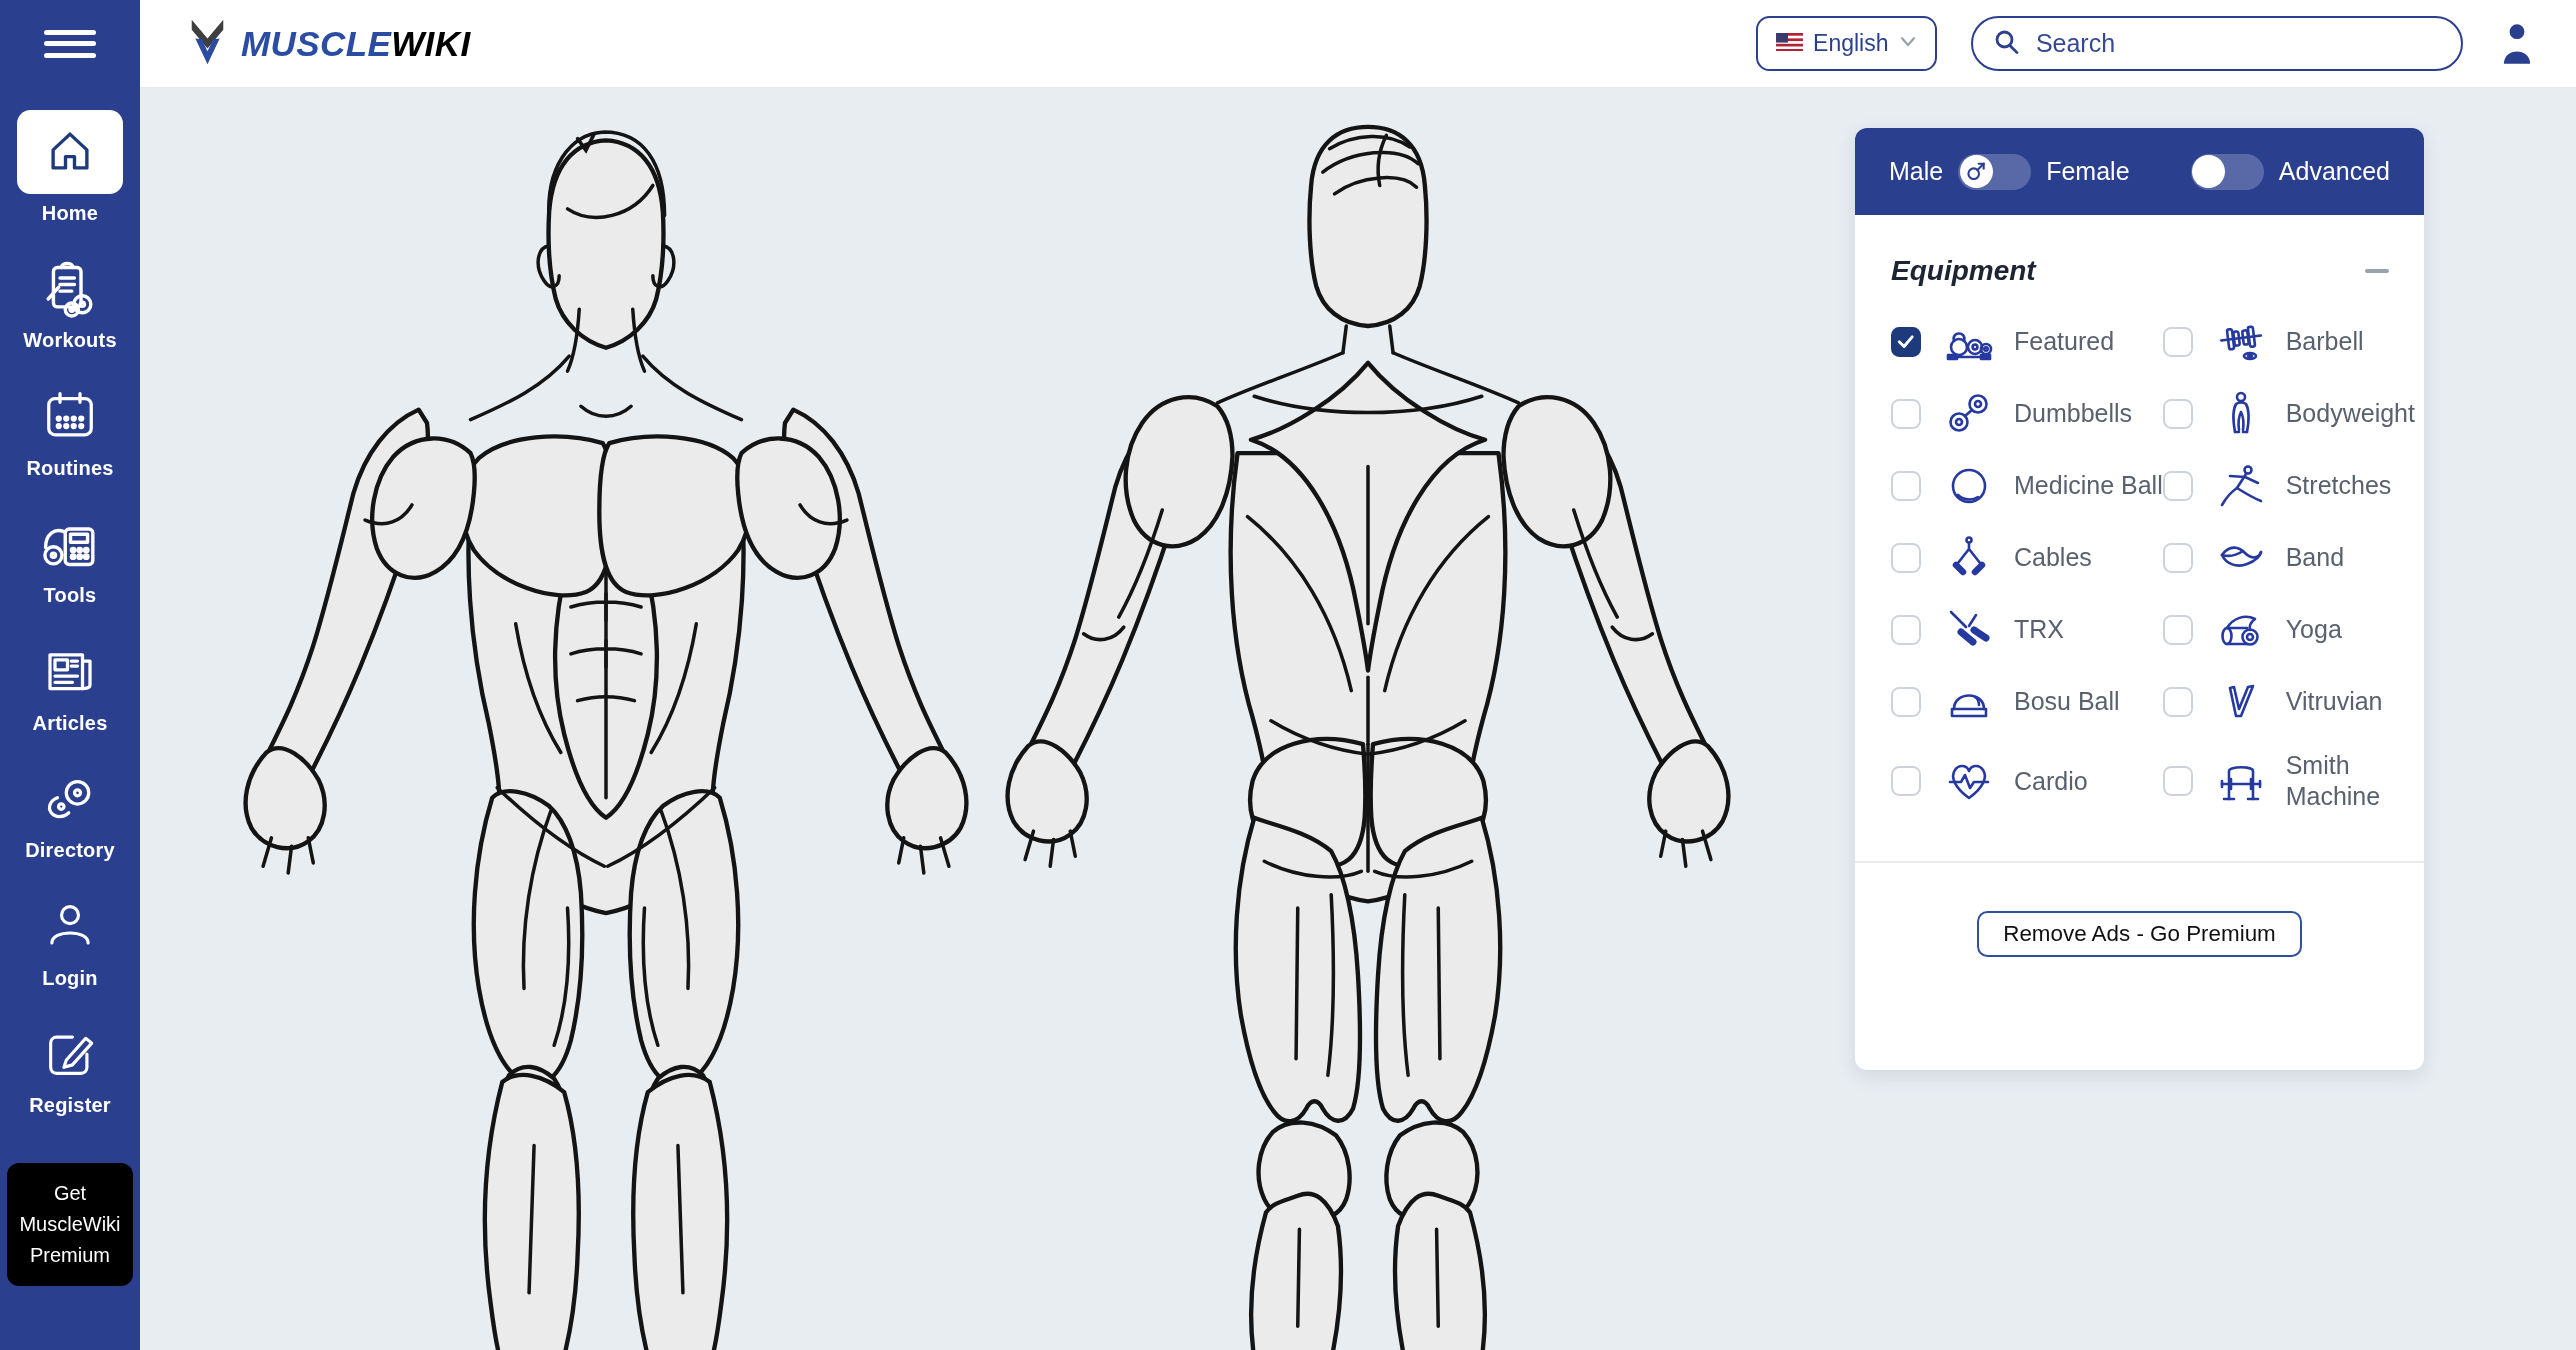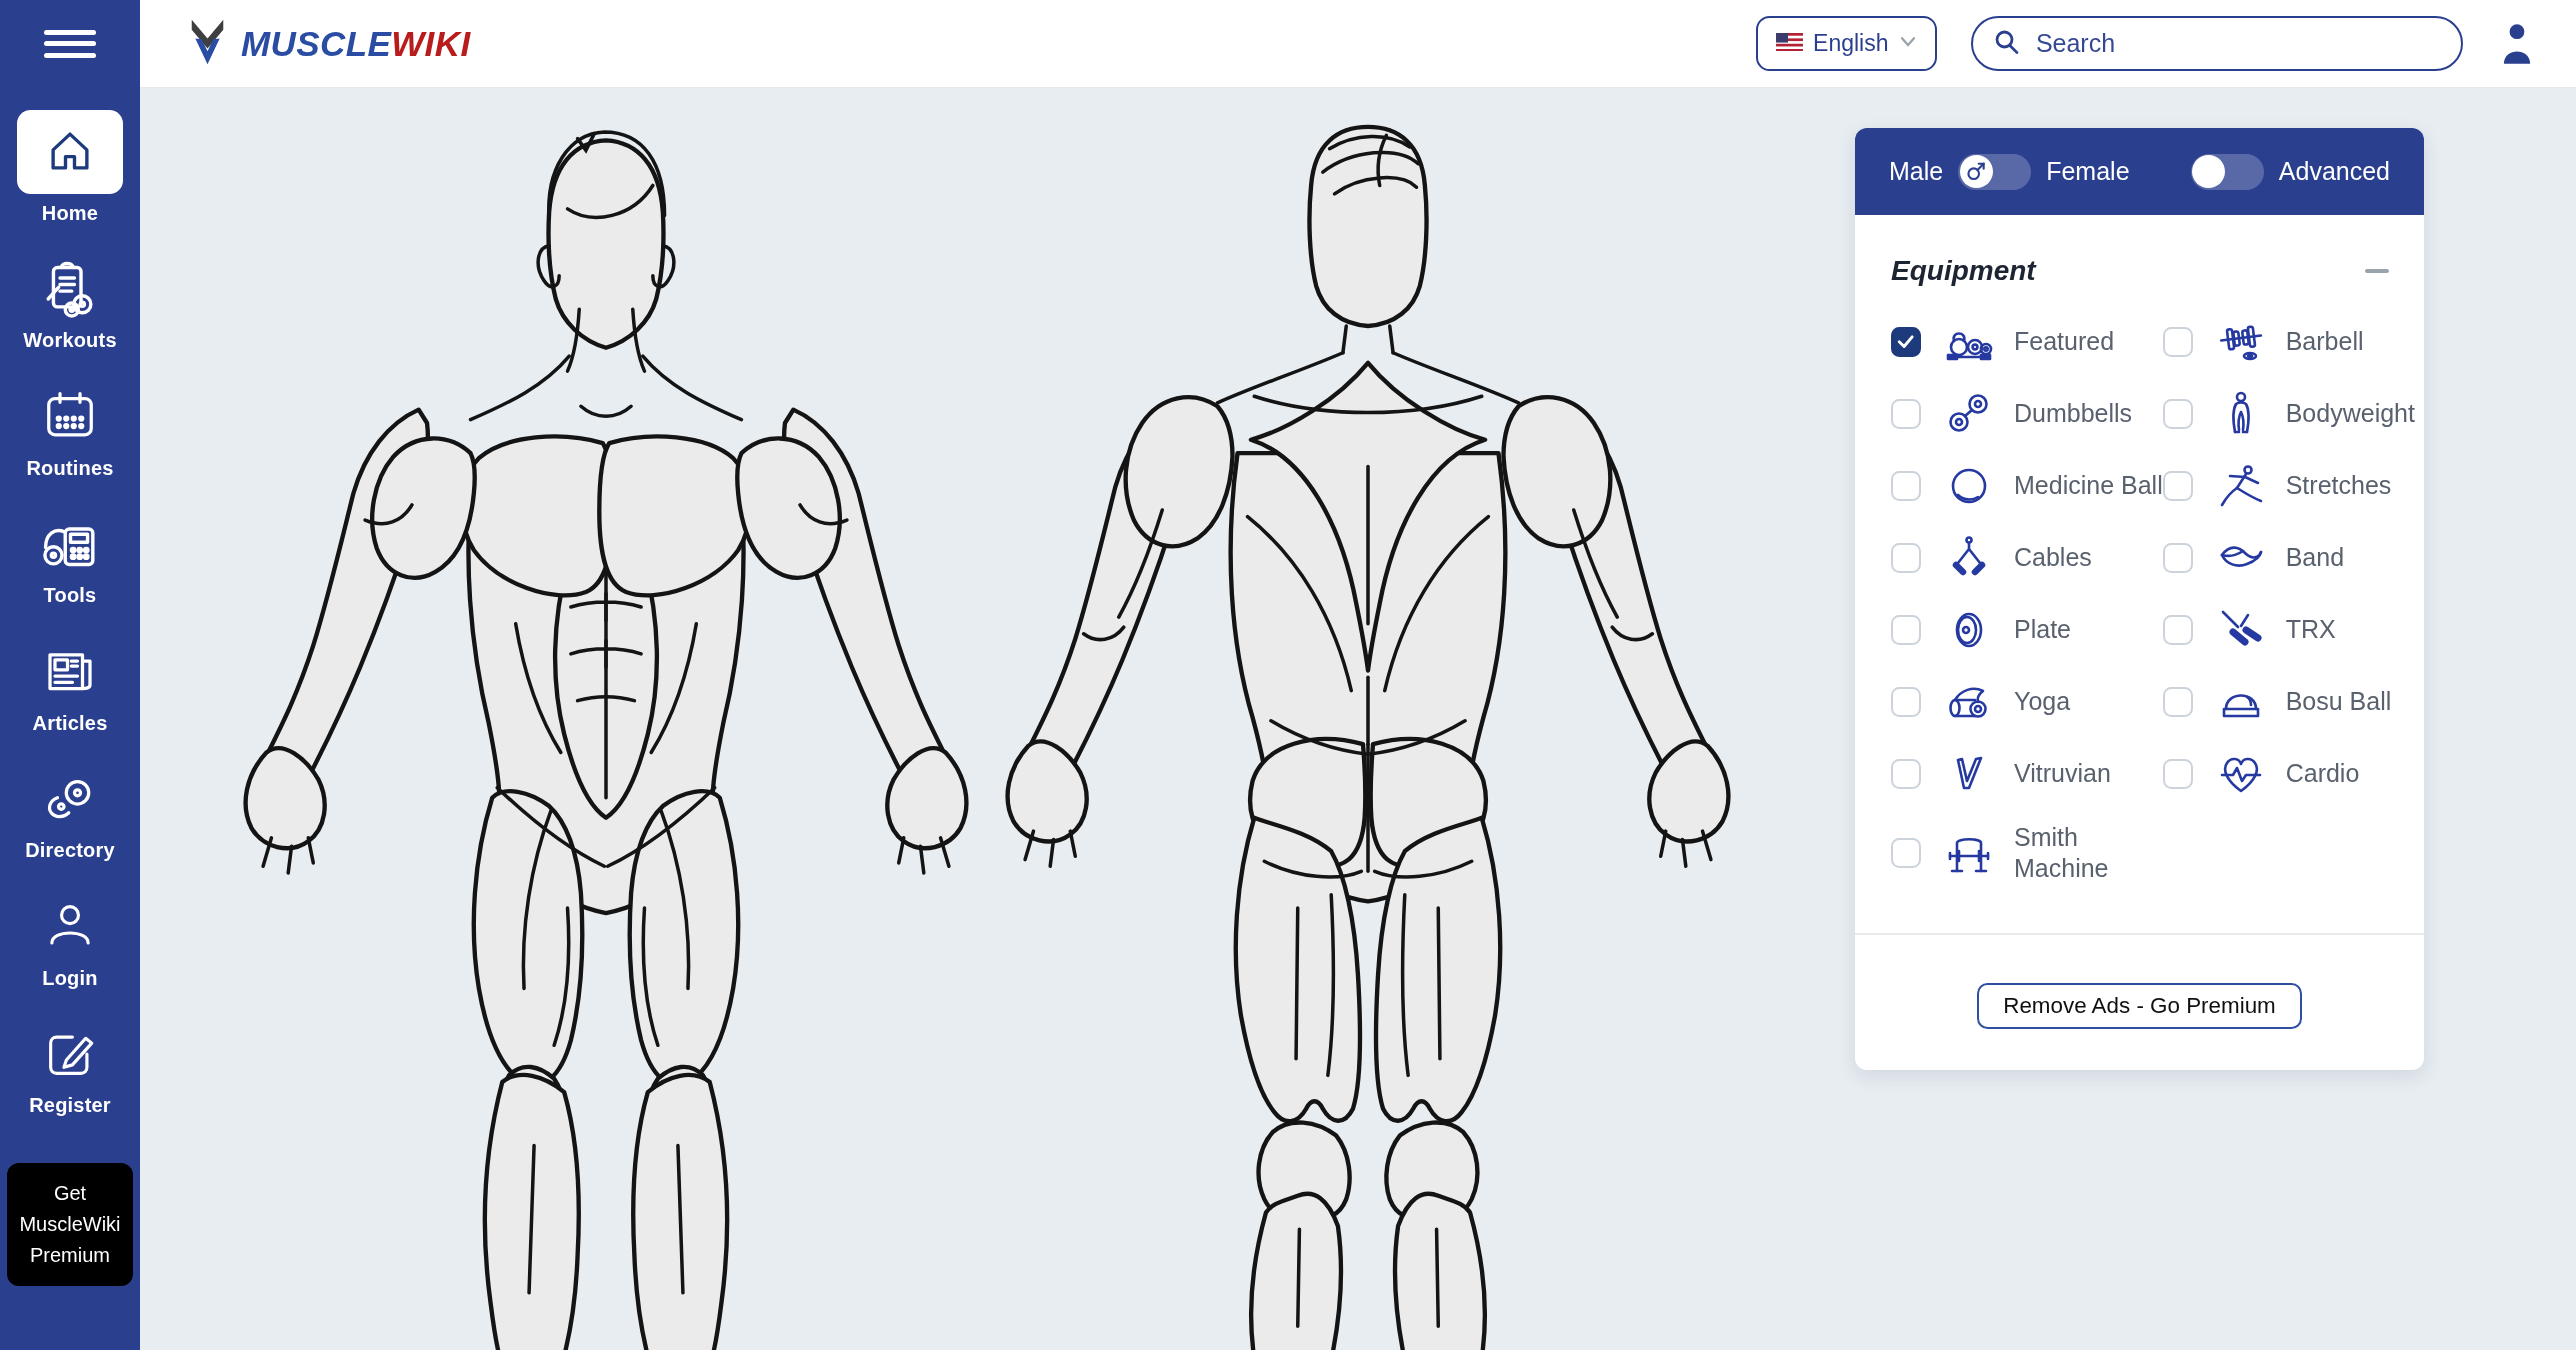--- a/index.html
+++ b/index.html
@@ -22,21 +22,21 @@
   .premium-cta { margin-top:auto; margin-bottom:64px; width:126px; background:#000; color:#fff;
                  border-radius:12px; padding:15px 7.5px; text-align:center; font-size:20px;
                  line-height:1.55; cursor:pointer; }
 
   
   .topbar { position:absolute; left:140px; top:0; width:2436px; height:87px; background:#fff;
             display:flex; align-items:center; box-shadow:0 0.7px 0 #e2e7eb; z-index:20; }
   .logo { display:flex; align-items:center; gap:12px; margin-left:46px; cursor:pointer; }
   .logo-text { font-size:35px; font-style:italic; font-weight:800; letter-spacing:0.4px; white-space:nowrap; }
   .logo-muscle { color:#2a4da3; }
-  .logo-wiki { color:#b91c1c; }
+  .logo-wiki { color:#000000; }
   .topbar-right { margin-left:auto; margin-right:39px; display:flex; align-items:center; gap:34px; }
   .lang-btn { height:55px; border:2.2px solid #2b3f8f; border-radius:13.5px; background:#fff;
               display:flex; align-items:center; gap:10.5px; padding:0 18px; cursor:pointer; }
   .lang-label { font-size:23px; font-weight:400; color:#2b3f8f; }
   .search-box { width:492px; height:55px; border:2.2px solid #2b3f8f; border-radius:28px; background:#fff;
                 display:flex; align-items:center; gap:13.5px; padding:0 19.4px; }
   .search-box input { border:none; outline:none; flex:1; font-size:25px; color:#2b3f8f;
                       font-family:"Liberation Sans", sans-serif; background:transparent; }
   .search-box input::placeholder { color:#2b3f8f; opacity:.95; }
   .user-btn { background:none; border:none; cursor:pointer; display:flex; }
@@ -500,31 +500,20 @@
         <span class="equip-icon">
           <svg width="48" height="48" viewBox="0 0 48 48" class="eqsvg">
             <path d="M5,21 C13,10 22,13 28,19 C35,26 42,24 44,18"></path>
             <path d="M5,21 C9,30 20,34 30,30 C38,27 43,23 44,18"></path>
             <path d="M5,21 C12,23 20,21 26,17"></path>
           </svg>
         </span>
         <span class="equip-label">Band</span>
       </div>
 
-      <div class="equip-item">
-        <span class="cb"></span>
-        <span class="equip-icon">
-          <svg width="48" height="48" viewBox="0 0 48 48" class="eqsvg">
-            <ellipse cx="24" cy="24" rx="12" ry="16"></ellipse>
-            <ellipse cx="22" cy="24" rx="9" ry="13"></ellipse>
-            <circle cx="21" cy="24" r="3"></circle>
-          </svg>
-        </span>
-        <span class="equip-label">Plate</span>
-      </div>
 
       <div class="equip-item">
         <span class="cb"></span>
         <span class="equip-icon">
           <svg width="48" height="48" viewBox="0 0 48 48" class="eqsvg">
             <path d="M6,6 L21,21 M31,9 L24,20"></path>
             <path d="M16,26 L28,36" style="stroke-width:7"></path>
             <path d="M29,24 L41,32" style="stroke-width:7"></path>
           </svg>
         </span>

